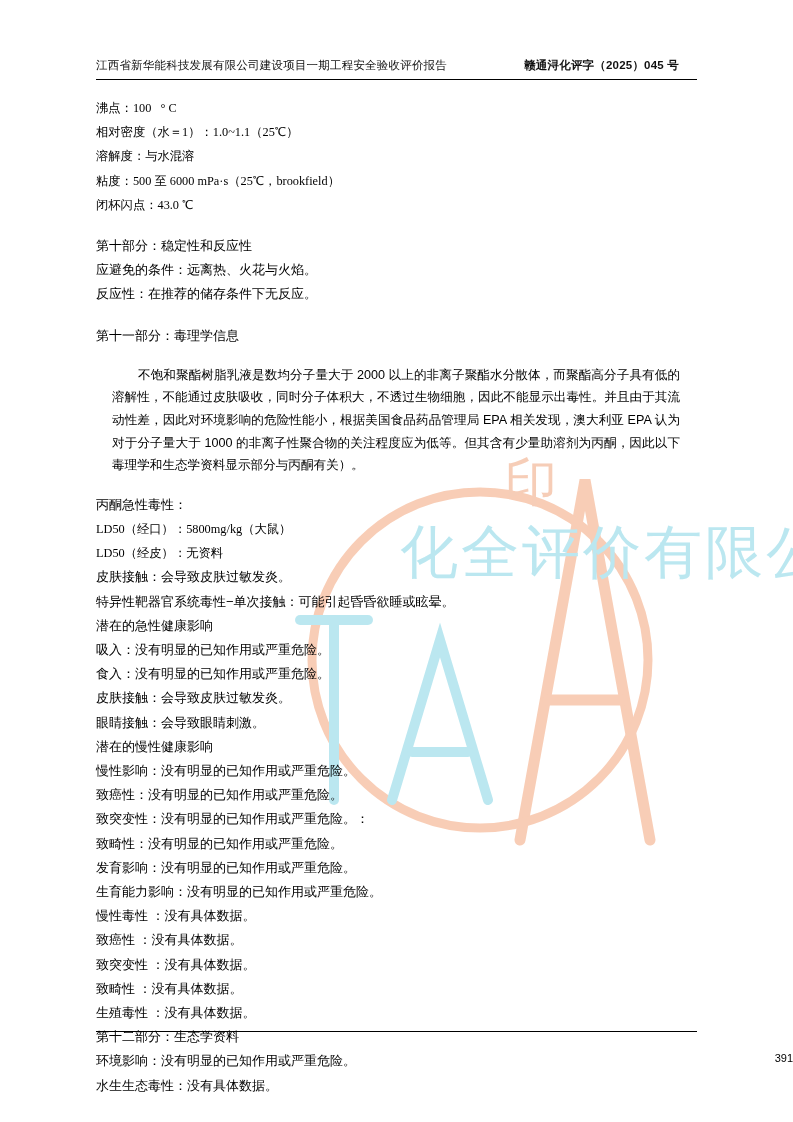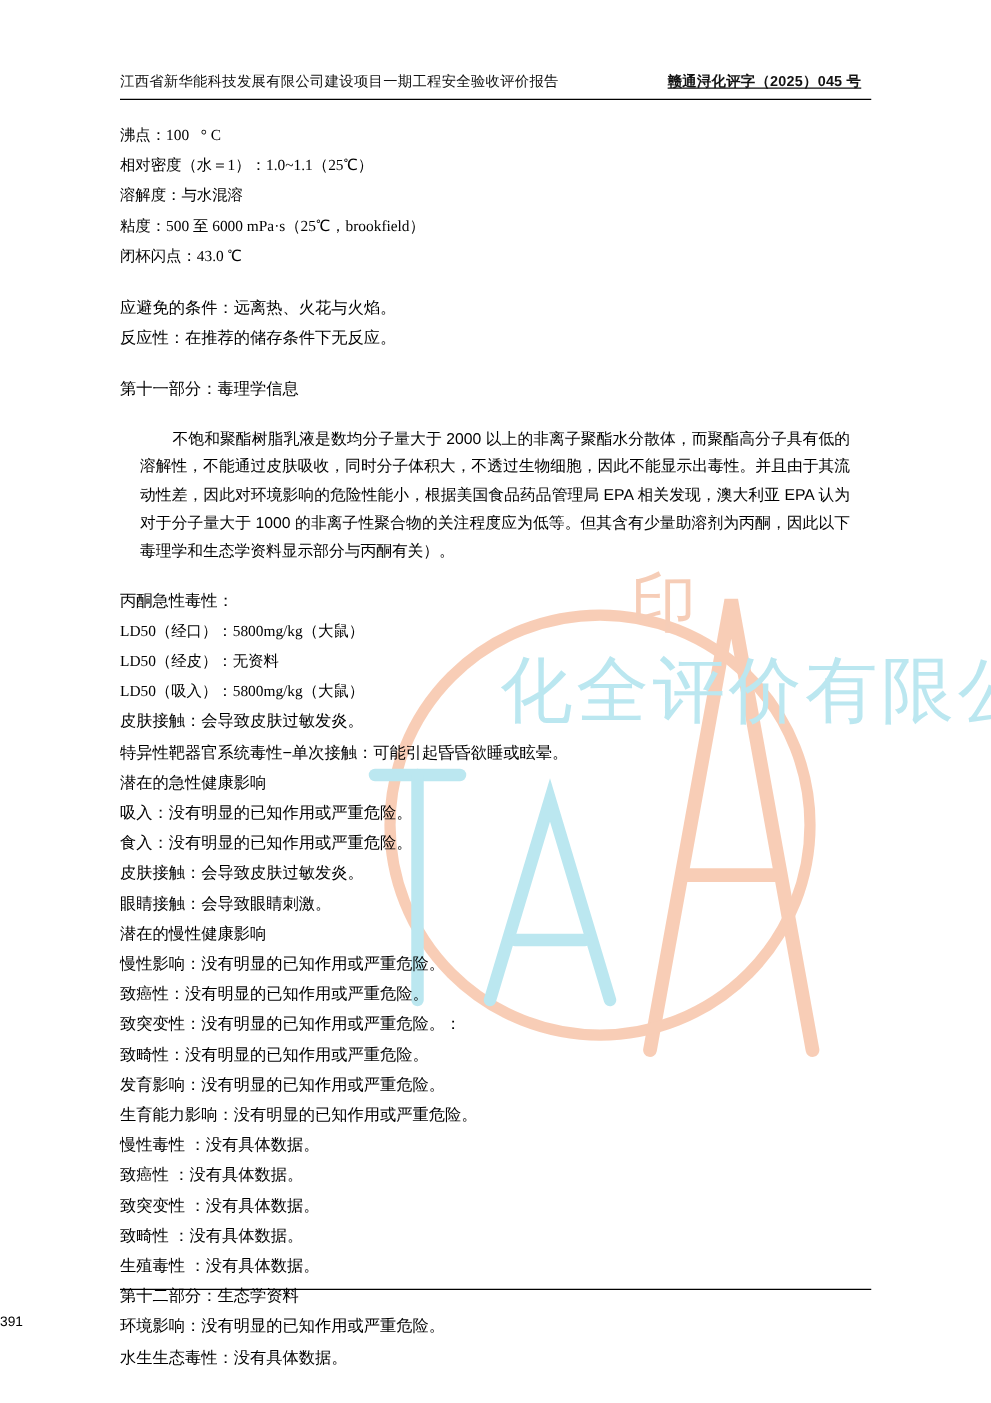--- a/index.html
+++ b/index.html
@@ -21,41 +21,40 @@
     width: 793px;
     height: 1122px;
     box-sizing: border-box;
   }
 
   
   .header {
     position: absolute;
     top: 58px;
     left: 96px;
-    right: 104px;
+    right: 114px;
     display: flex;
     justify-content: space-between;
     align-items: flex-end;
     font-size: 11.5px;
     letter-spacing: 0.2px;
     color: #111;
     padding-bottom: 4px;
   }
   .header-rule {
     position: absolute;
     top: 79px;
     left: 96px;
     right: 96px;
     border-bottom: 1px solid #000;
     height: 0;
   }
   .header-right {
     font-weight: bold;
     white-space: nowrap;
-    text-decoration: underline;
   }
   .header-left {
     white-space: nowrap;
   }
 
   
   .watermark {
     position: absolute;
     left: 0;
     top: 0;
@@ -99,21 +98,21 @@
     left: 96px;
     right: 96px;
     border-bottom: 1px solid #000;
     height: 0;
   }
   .footer {
     position: absolute;
     bottom: 58px;
     left: 0;
     width: 793px;
-    text-align: left;
+    text-align: right;
     font-size: 11px;
     color: #000;
   }
 </style>
 </head>
 <body>
 
 <div class="page">
 
   <svg class="watermark" viewBox="0 0 793 1122" xmlns="http://www.w3.org/2000/svg">
@@ -148,32 +147,32 @@
   <div class="content">
 
     <div class="line mono">沸点：100   ° C</div>
     <div class="line mono">相对密度（水＝1）：1.0~1.1（25℃）</div>
     <div class="line mono">溶解度：与水混溶</div>
     <div class="line mono">粘度：500 至 6000 mPa·s（25℃，brookfield）</div>
     <div class="line mono">闭杯闪点：43.0 ℃</div>
 
     <div class="gap-md"></div>
 
+    <div class="line">第十部分：稳定性和反应性</div>
     <div class="line">应避免的条件：远离热、火花与火焰。</div>
     <div class="line">反应性：在推荐的储存条件下无反应。</div>
 
     <div class="gap-md"></div>
 
     <div class="line">第十一部分：毒理学信息</div>
     <p class="para">不饱和聚酯树脂乳液是数均分子量大于 2000 以上的非离子聚酯水分散体，而聚酯高分子具有低的溶解性，不能通过皮肤吸收，同时分子体积大，不透过生物细胞，因此不能显示出毒性。并且由于其流动性差，因此对环境影响的危险性能小，根据美国食品药品管理局 EPA 相关发现，澳大利亚 EPA 认为对于分子量大于 1000 的非离子性聚合物的关注程度应为低等。但其含有少量助溶剂为丙酮，因此以下毒理学和生态学资料显示部分与丙酮有关）。</p>
 
     <div class="line">丙酮急性毒性：</div>
     <div class="line mono">LD50（经口）：5800mg/kg（大鼠）</div>
     <div class="line mono">LD50（经皮）：无资料</div>
-    <div class="line mono">LD50（吸入）：5800mg/kg（大鼠）</div>
     <div class="line">皮肤接触：会导致皮肤过敏发炎。</div>
     <div class="line">特异性靶器官系统毒性−单次接触：可能引起昏昏欲睡或眩晕。</div>
     <div class="line">潜在的急性健康影响</div>
     <div class="line">吸入：没有明显的已知作用或严重危险。</div>
     <div class="line">食入：没有明显的已知作用或严重危险。</div>
     <div class="line">皮肤接触：会导致皮肤过敏发炎。</div>
     <div class="line">眼睛接触：会导致眼睛刺激。</div>
     <div class="line">潜在的慢性健康影响</div>
     <div class="line">慢性影响：没有明显的已知作用或严重危险。</div>
     <div class="line">致癌性：没有明显的已知作用或严重危险。</div>

